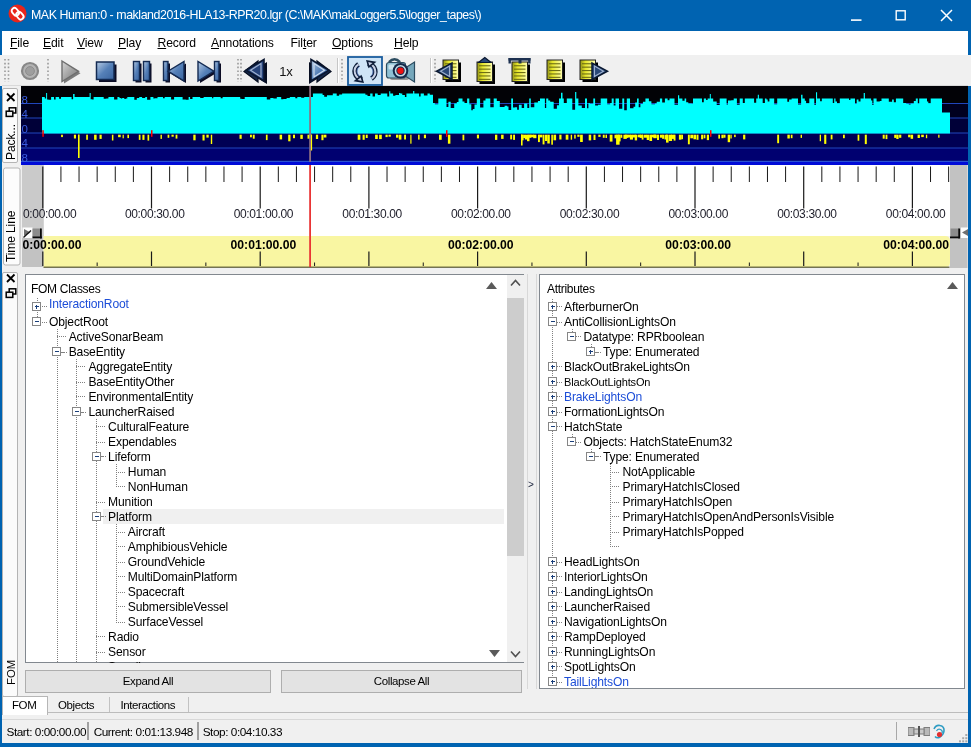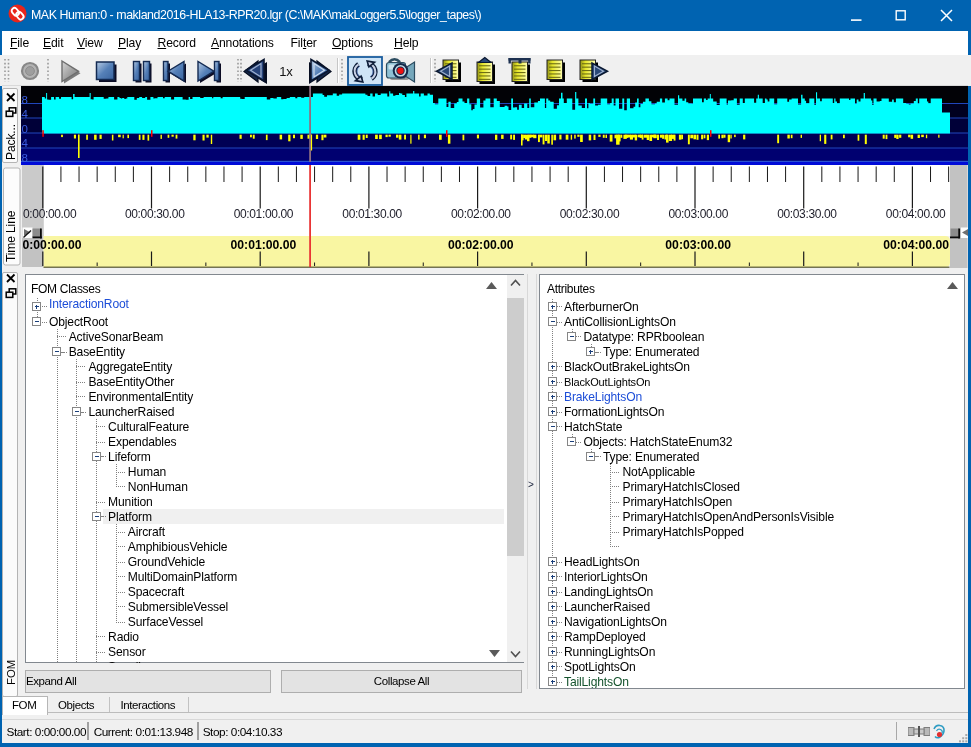--- a/index.html
+++ b/index.html
@@ -712,28 +712,28 @@
         <div style="position:absolute;left:3px;top:1.5px;width:1px;height:4px;background:#1a3f7a"></div>
       </div>
       <div style="position:absolute;left:557px;top:666px;width:6px;height:1px;background-image:repeating-linear-gradient(to right,#808080 0,#808080 1px,transparent 1px,transparent 2px)"></div>
       <div style="position:absolute;left:564.0px;top:658.5px;height:16px;line-height:16px;font-size:12.1px;letter-spacing:-0.15px;color:#000;white-space:nowrap">SpotLightsOn</div>
       <div style="position:absolute;left:557px;top:682px;width:5px;height:1px;background-image:repeating-linear-gradient(to right,#808080 0,#808080 1px,transparent 1px,transparent 2px)"></div>
       <div style="position:absolute;left:548px;top:677px;width:9px;height:9px;background:#fff;border:1px solid #868686;box-sizing:border-box">
         <div style="position:absolute;left:1.5px;top:3px;width:4px;height:1px;background:#1a3f7a"></div>
         <div style="position:absolute;left:3px;top:1.5px;width:1px;height:4px;background:#1a3f7a"></div>
       </div>
       <div style="position:absolute;left:557px;top:682px;width:6px;height:1px;background-image:repeating-linear-gradient(to right,#808080 0,#808080 1px,transparent 1px,transparent 2px)"></div>
-      <div style="position:absolute;left:564.0px;top:673.5px;height:16px;line-height:16px;font-size:12.1px;letter-spacing:-0.15px;color:#14532d;white-space:nowrap">TailLightsOn</div>
+      <div style="position:absolute;left:564.0px;top:673.5px;height:16px;line-height:16px;font-size:12.1px;letter-spacing:-0.15px;color:#1d4ed8;white-space:nowrap">TailLightsOn</div>
  </div>
 </div>
 <svg class="abs" style="left:946px;top:280px" width="14" height="12">
     <path d="M1,9 L6.5,2 L12,9 Z" fill="#5a5a5a"></path>
   </svg>
 
-<div class="abs" style="left:25px;top:669.5px;width:246px;height:23px;background:#e3e3e3;border:1px solid #aeaeae;box-sizing:border-box;line-height:21px;font-size:11.5px;letter-spacing:-0.4px;color:#000">Expand All</div>
+<div class="abs" style="left:25px;top:669.5px;width:246px;height:23px;background:#e3e3e3;border:1px solid #aeaeae;box-sizing:border-box;text-align:center;line-height:21px;font-size:11.5px;letter-spacing:-0.4px;color:#000">Expand All</div>
 <div class="abs" style="left:281px;top:669.5px;width:241px;height:23px;background:#e3e3e3;border:1px solid #aeaeae;box-sizing:border-box;text-align:center;line-height:21px;font-size:11.5px;letter-spacing:-0.4px;color:#000">Collapse All</div>
 
 <div class="abs" style="left:2px;top:712px;width:966px;height:1px;background:#bcbcbc"></div>
 <div class="abs" style="left:2px;top:695.5px;width:46px;height:19px;background:#fff;border:1px solid #b6b6b6;border-bottom:none;box-sizing:border-box"></div>
 <div class="abs" style="left:12px;top:699px;font-size:11.5px;letter-spacing:-0.4px;color:#000">FOM</div>
 <div class="abs" style="left:58px;top:699px;font-size:11.5px;letter-spacing:-0.4px;color:#000">Objects</div>
 <div class="abs" style="left:120.5px;top:699px;font-size:11.5px;letter-spacing:-0.4px;color:#000">Interactions</div>
 <div class="abs" style="left:109px;top:697px;width:1px;height:15px;background:#c2c2c2"></div>
 <div class="abs" style="left:188px;top:697px;width:1px;height:15px;background:#c2c2c2"></div>
 

